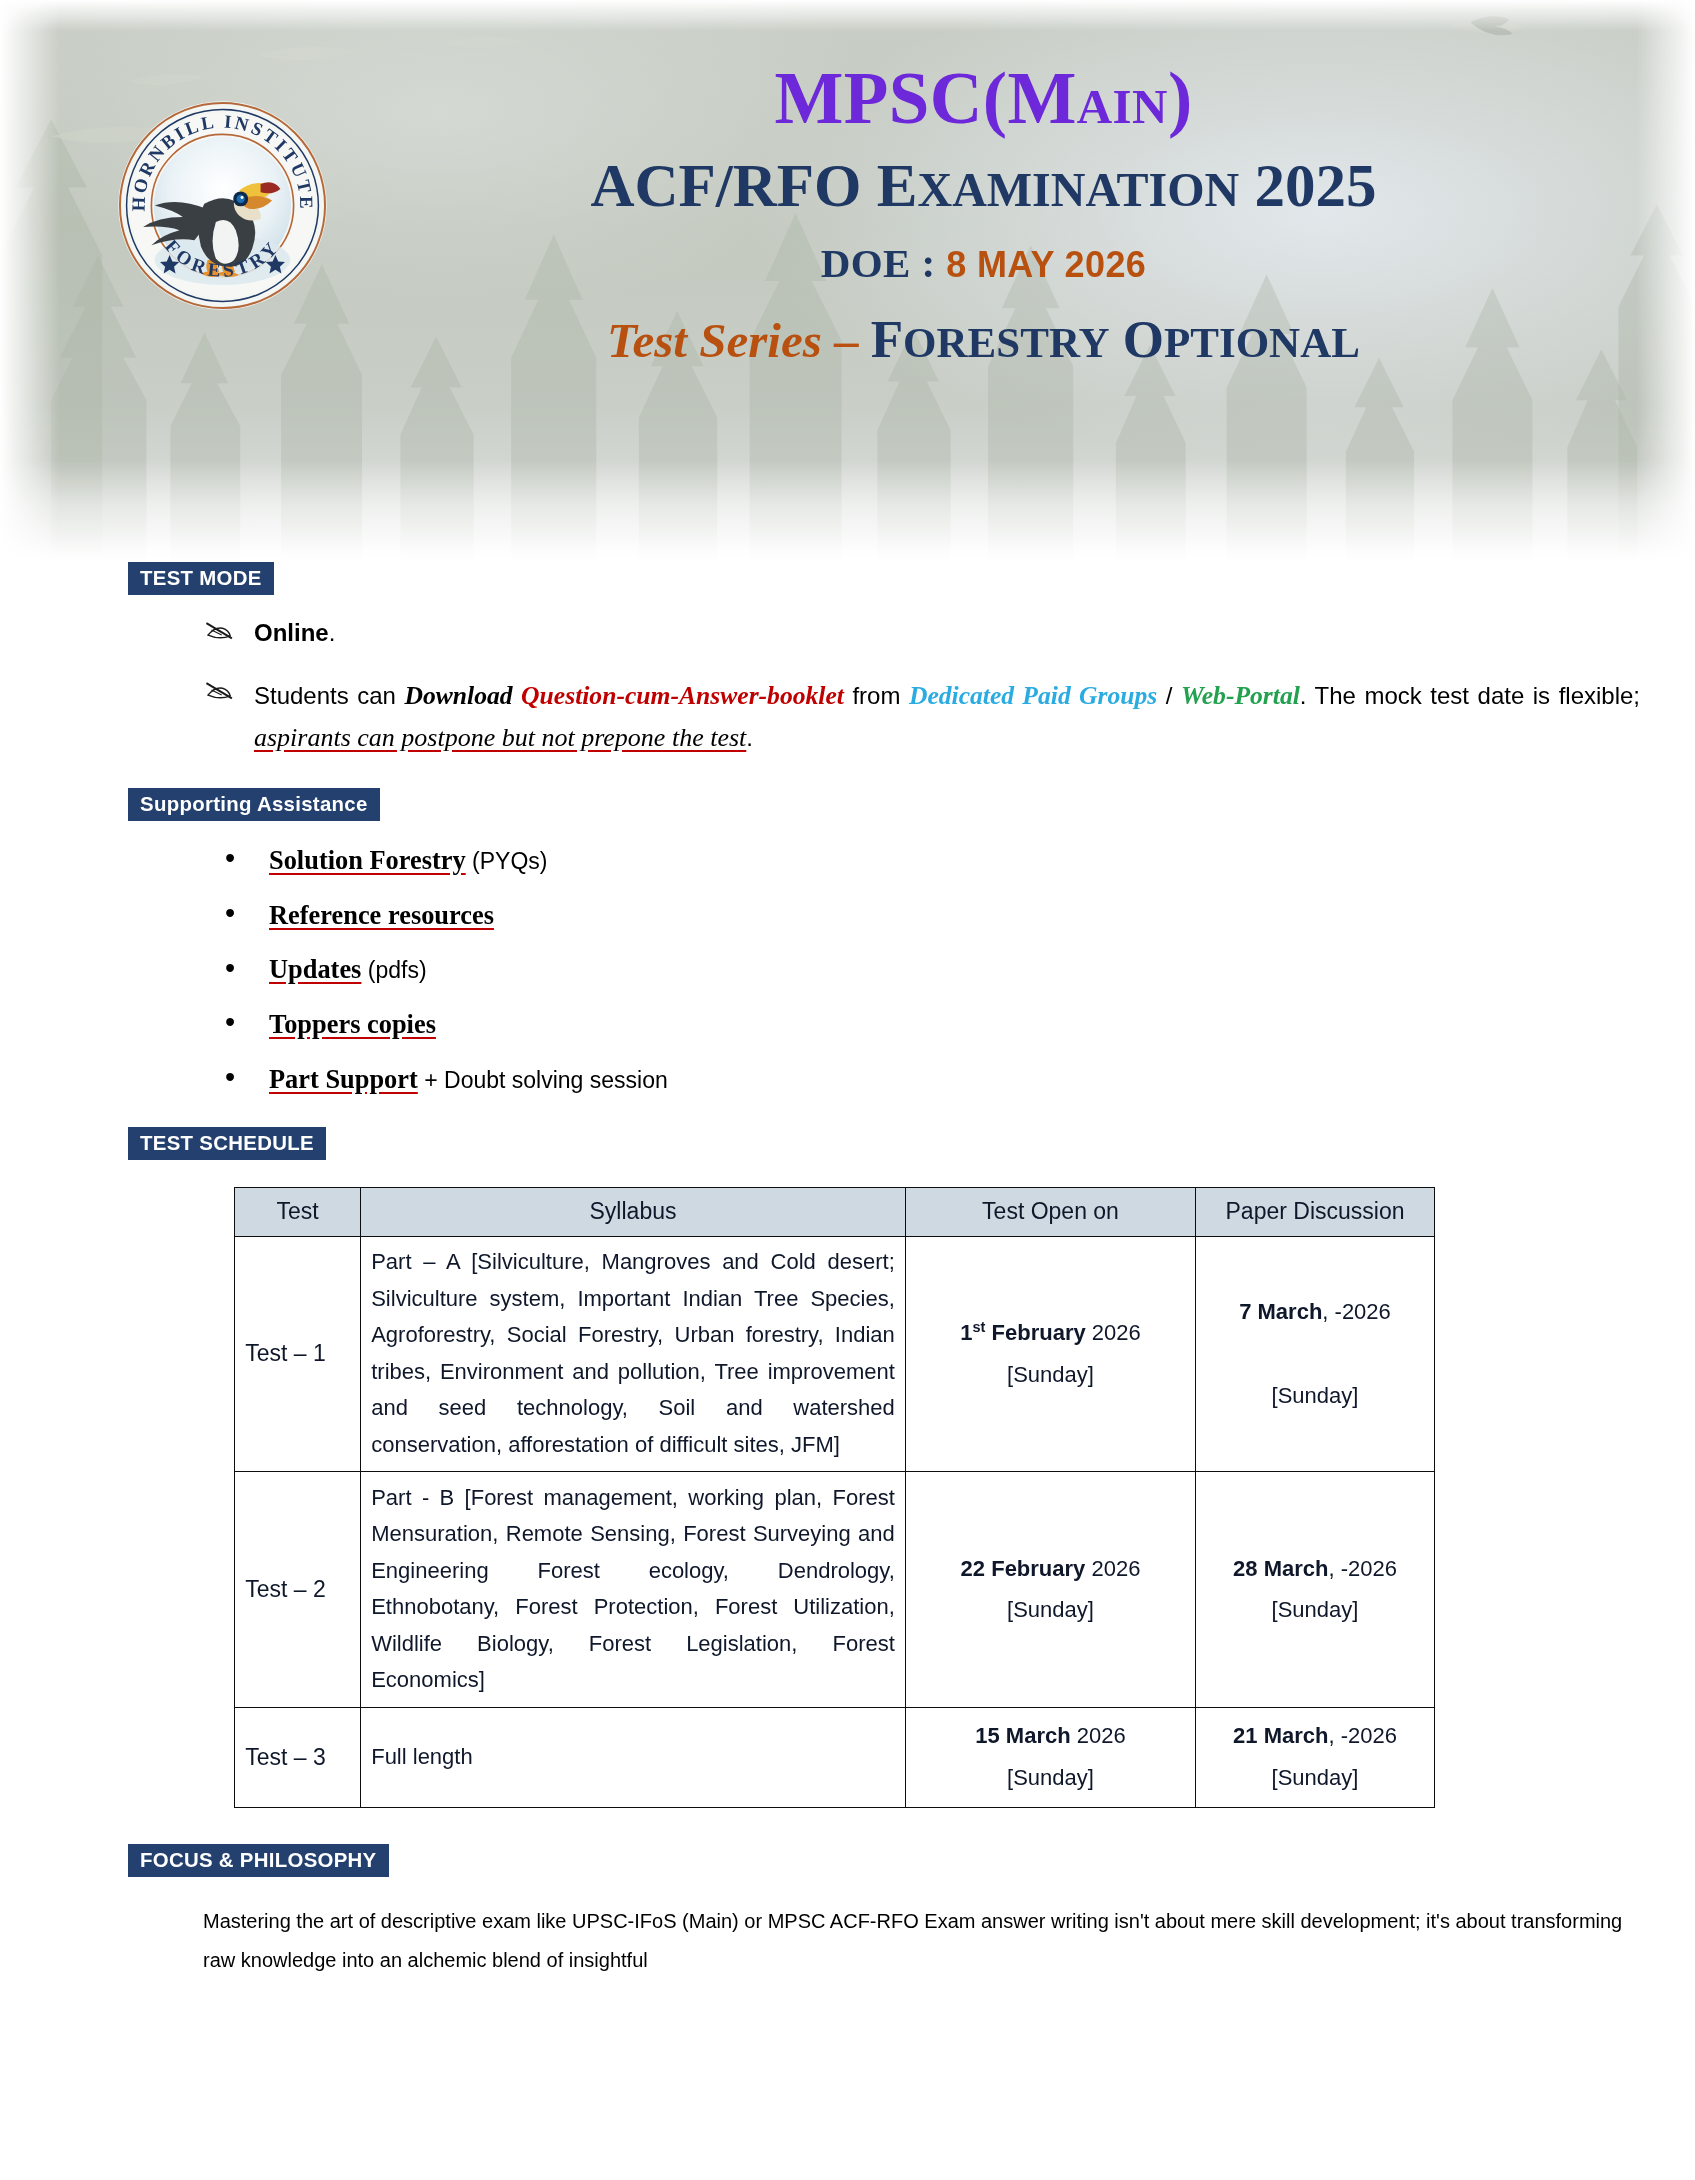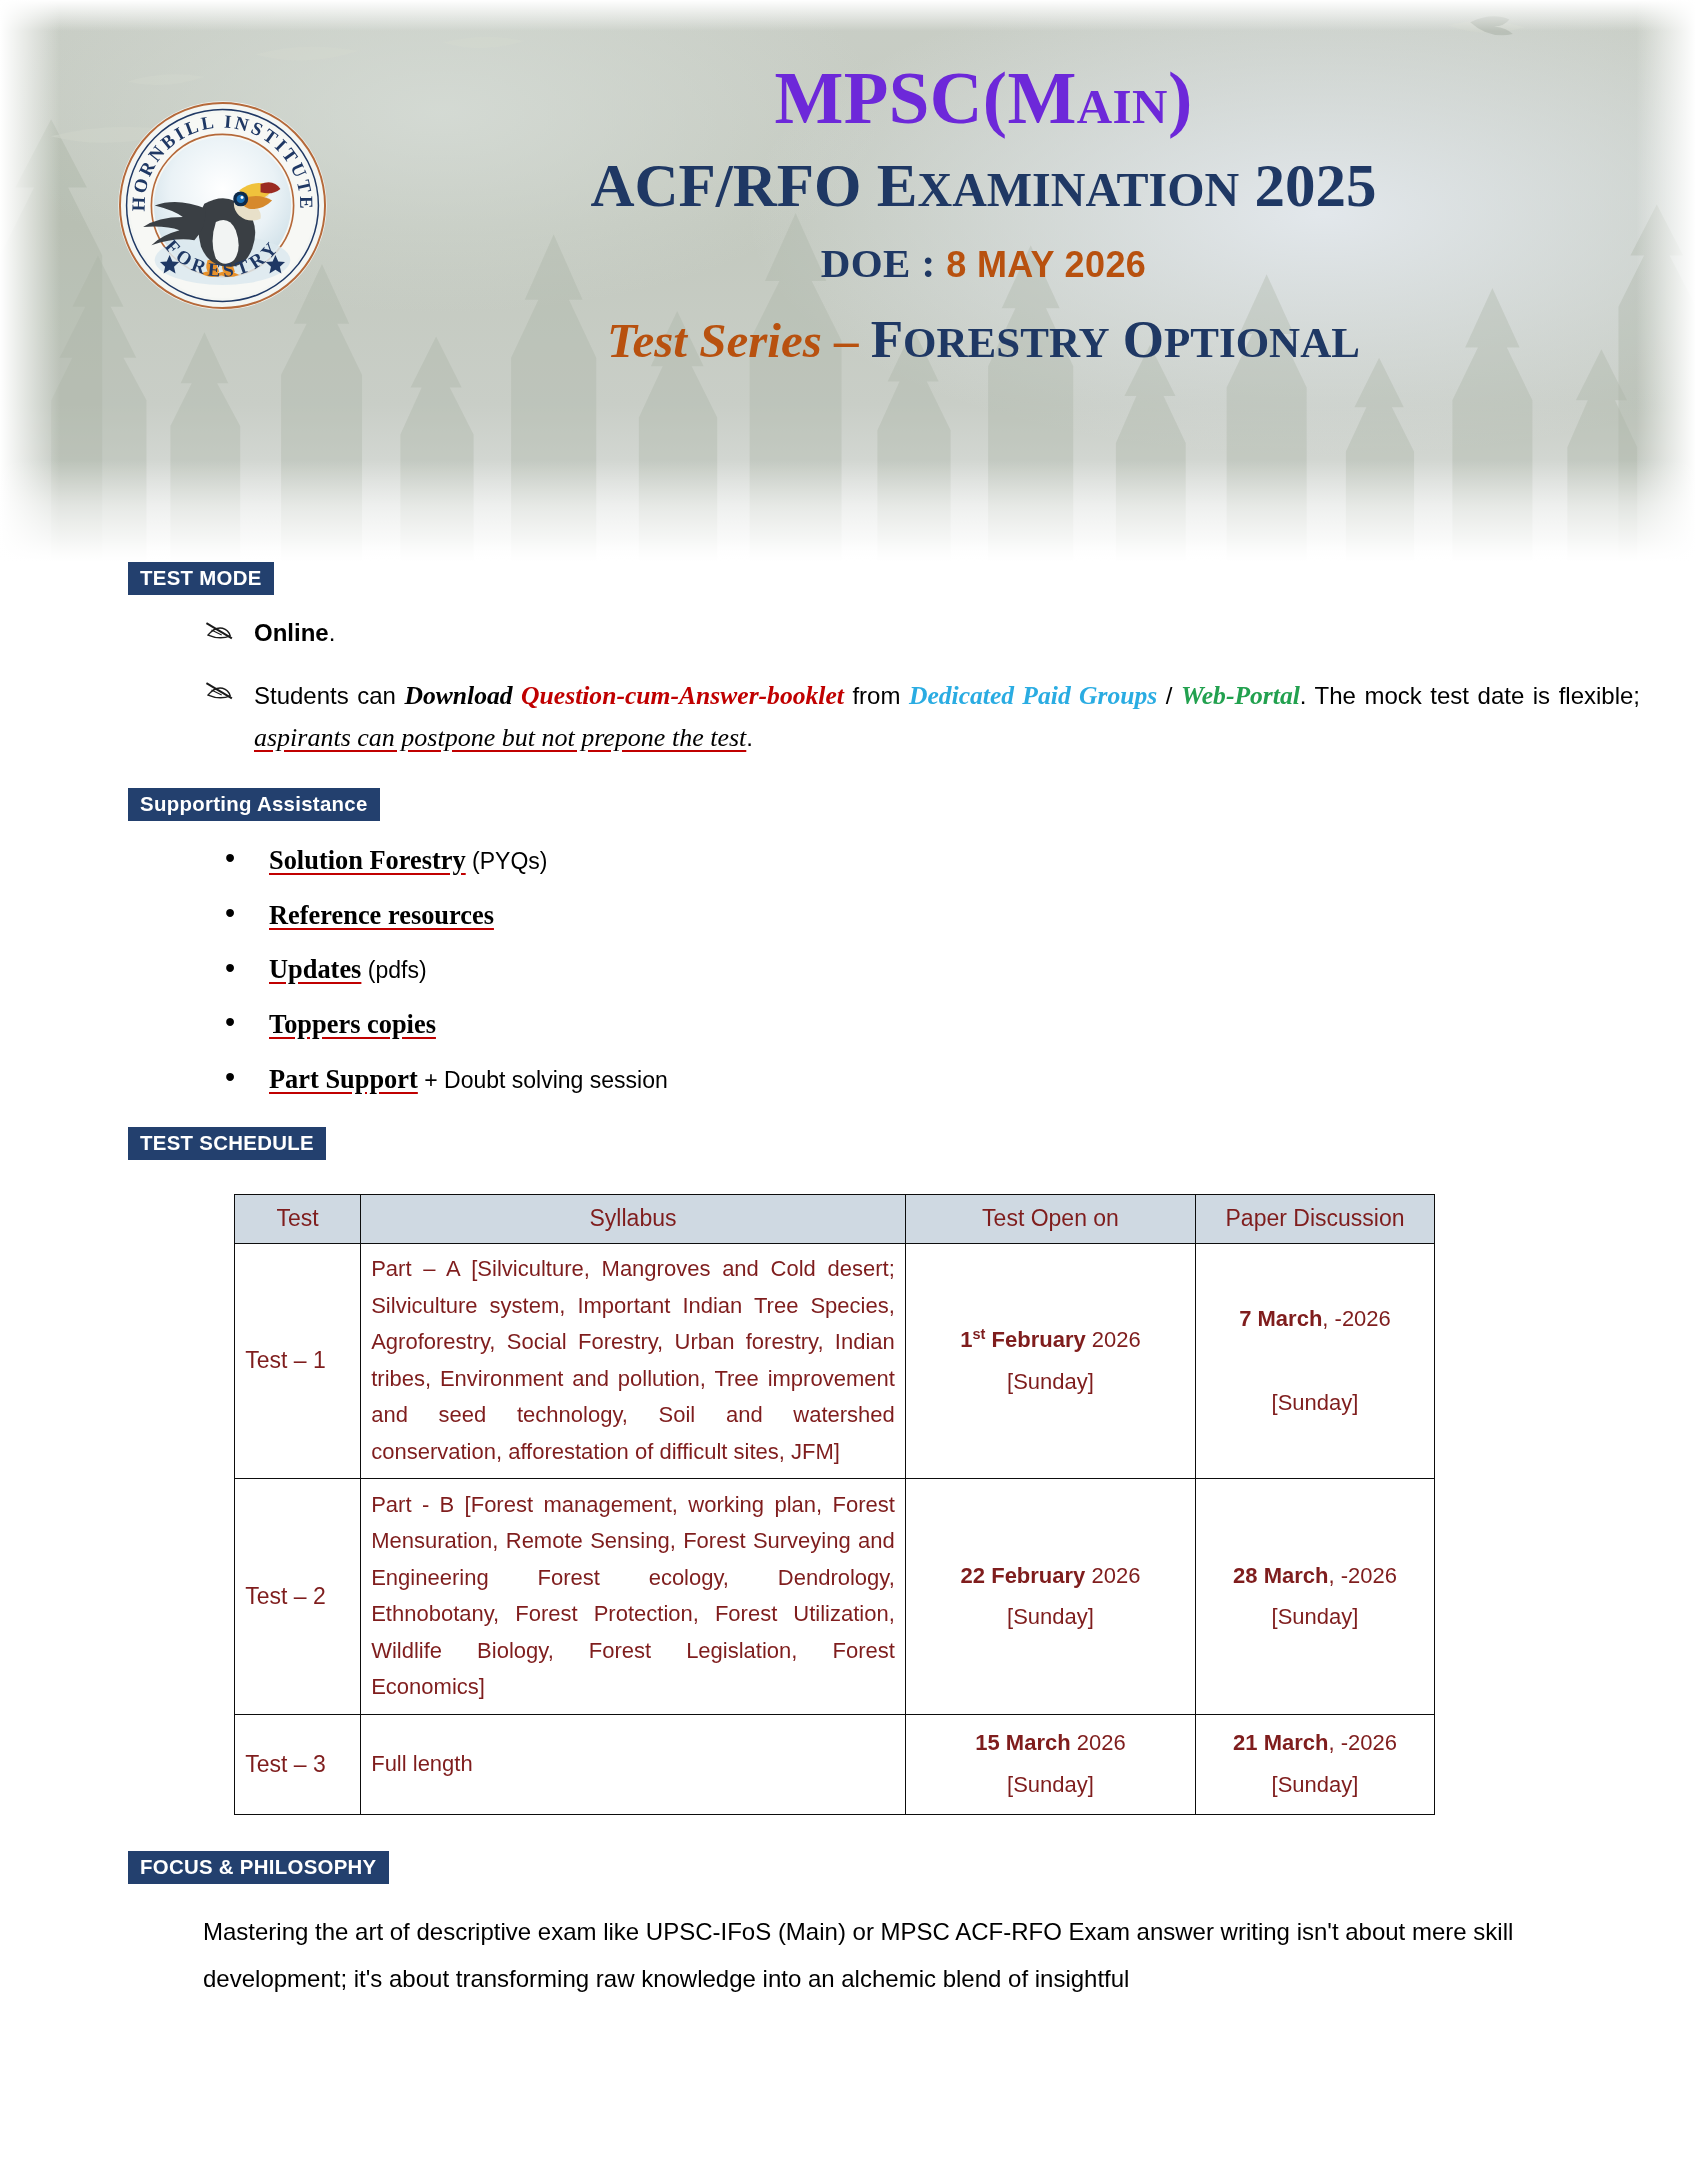--- a/index.html
+++ b/index.html
@@ -224,24 +224,24 @@
     text-decoration: underline;
     text-decoration-color: #c00000;
     text-underline-offset: 4.3px;
   }
   .sa-tail { font-size: 23px; }
 
   
   table.schedule {
     border-collapse: collapse;
     width: 1120px;
-    margin: 34px 0 0 31px;
+    margin: 27px 0 0 31px;
     table-layout: fixed;
     font-size: 21px;
-    color: #7f1d1d;
+    color: #0f172a;
   }
   table.schedule th,
   table.schedule td {
     border: 1.7px solid #0d0d0d;
     padding: 7.7px 10.2px;
     vertical-align: middle;
   }
   table.schedule thead th {
     background: #cfd9e2;
     font-weight: normal;
@@ -250,21 +250,21 @@
     padding: 10.2px 8.5px;
   }
   td.c-test { text-align: left; font-size: 23px; padding-left: 13.6px; }
   td.c-syl  { text-align: justify; text-align-last: left; line-height: 1.66; font-size: 22px; padding: 12px 13.6px; hyphens: none; }
   td.c-date { text-align: center; line-height: 1.9; font-size: 22px; }
   .d-strong { font-weight: bold; }
   .sup { font-size: 0.66em; vertical-align: super; font-weight: bold;}
 
   .focus-para {
     margin: 25.6px 0 0 0;
-    font-size: 24px;
+    font-size: 20px;
     line-height: 1.95;
     color: #000;
     text-align: left;
   }
 </style>
 </head>
 <body>
 
 <div class="page">
 

